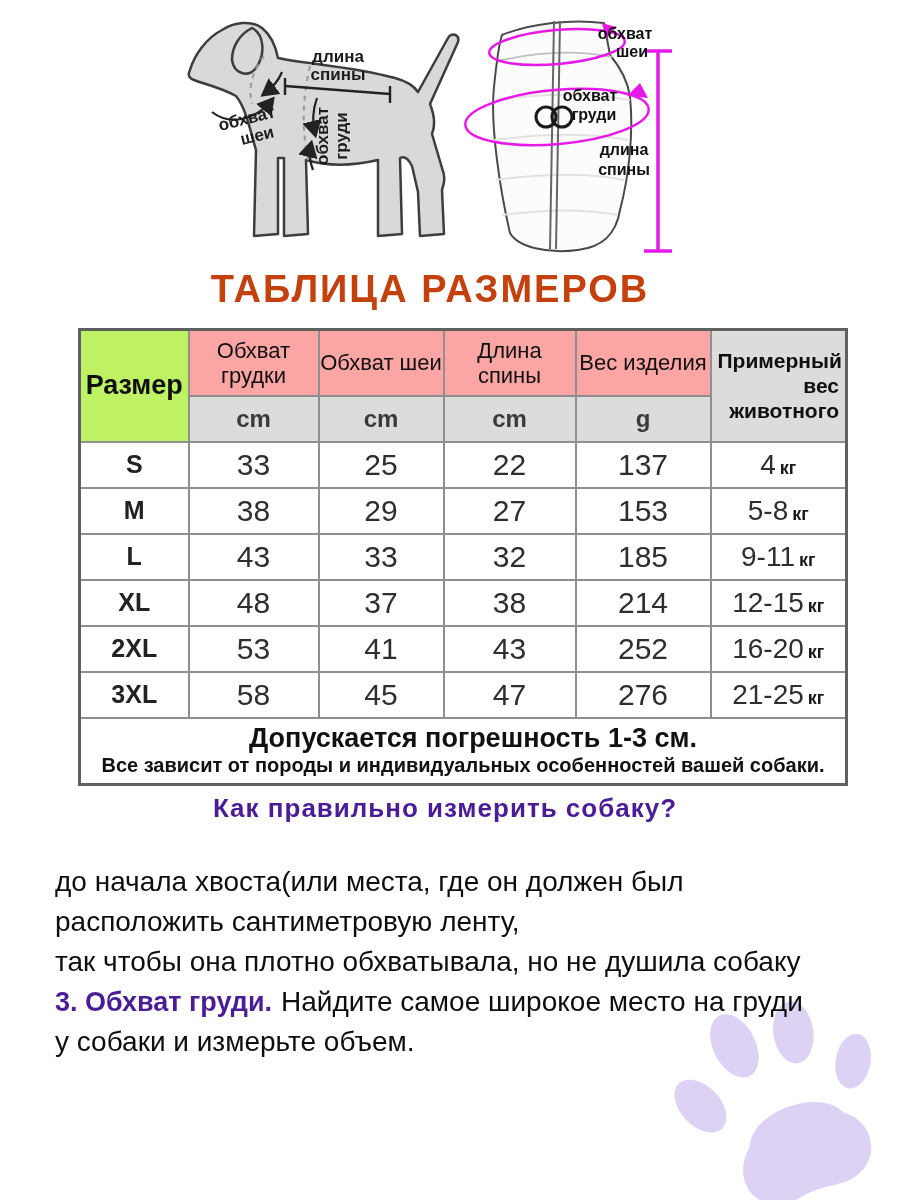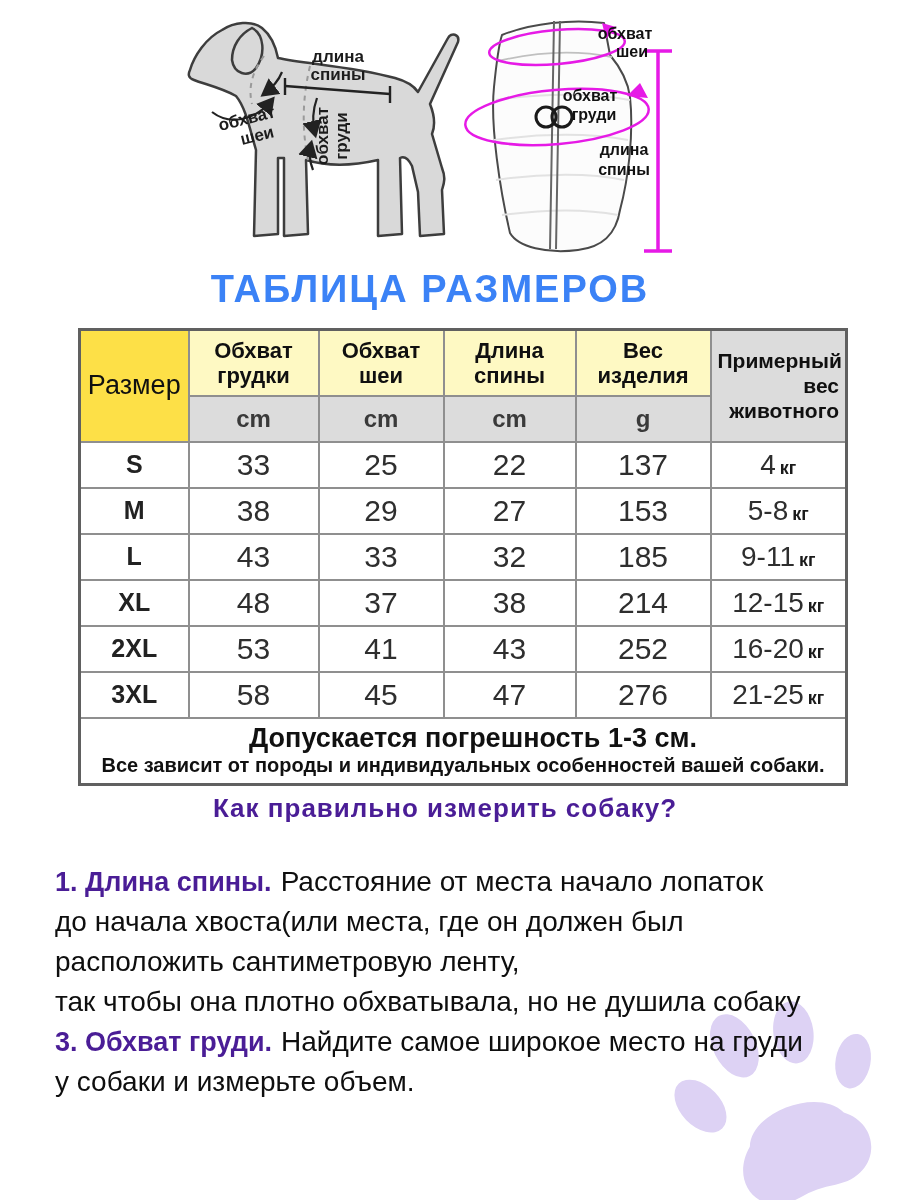--- a/index.html
+++ b/index.html
@@ -6,31 +6,31 @@
   .canvas{position:relative;width:900px;height:1200px;background:#ffffff;overflow:hidden;
           font-family:"Liberation Sans",sans-serif;}
 
   
   .dog-svg{position:absolute;left:160px;top:8px;}
   .vest-svg{position:absolute;left:462px;top:5px;}
   svg text{font-family:"Liberation Sans",sans-serif;}
 
   
   .table-title{position:absolute;left:0;top:268px;width:860px;text-align:center;
-    font-size:38px;font-weight:bold;color:#3b82f6;letter-spacing:2px;}
+    font-size:38px;font-weight:bold;color:#c2410c;letter-spacing:2px;}
   .howto-title{position:absolute;left:0;top:793px;width:890px;text-align:center;
     font-size:26px;font-weight:bold;color:#4a1d96;letter-spacing:1px;}
 
   
   .size-table{position:absolute;left:78px;top:328px;border-collapse:collapse;
     table-layout:fixed;width:767px;}
   .size-table th,.size-table td{border:2px solid #8f8f8f;text-align:center;vertical-align:middle;padding:0;}
   .size-table{border:3px solid #606060;}
-  .size-table .hdr{background:#fef9c3;font-weight:bold;font-size:22px;line-height:25px;color:#101010;}
-  .size-table .hdr-size{background:#fde047;font-weight:normal;font-size:27px;color:#101010;}
+  .size-table .hdr{background:#fca5a5;font-weight:normal;font-size:22px;line-height:25px;color:#101010;}
+  .size-table .hdr-size{background:#bef264;font-weight:bold;font-size:27px;color:#101010;}
   .size-table .hdr-animal{background:#dcdcdc;font-weight:bold;font-size:21px;line-height:25px;color:#101010;padding:0 6px;text-align:right;}
   .size-table .unit{background:#dcdcdc;font-weight:bold;font-size:24px;color:#3a3a3a;height:44px;}
   .size-table .h1{height:66px;}
   .size-table .brow{height:46px;}
   .size-table .szcell{font-size:25px;font-weight:600;color:#222;}
   .size-table .num{font-size:30px;font-weight:400;color:#2e2e2e;}
   .size-table .animal-val{font-size:28px;font-weight:400;color:#2e2e2e;}
   .size-table .kg{font-size:18px;font-weight:bold;color:#1a1a1a;margin-left:4px;}
   .size-table .notes{height:64px;font-weight:bold;color:#111;}
   .size-table .notes .n1{font-size:27px;line-height:28px;padding-left:20px;}
@@ -220,21 +220,20 @@
       <ellipse cx="126" cy="44" rx="16" ry="25" transform="rotate(12 126 44)"></ellipse>
       <ellipse cx="163" cy="82" rx="14" ry="22" transform="rotate(30 163 82)"></ellipse>
       <path d="M 62,118 C 72,92 130,92 142,118 C 168,138 152,176 116,170
                C 106,168 96,168 86,170 C 50,176 36,140 62,118 Z"></path>
     </g>
   </svg>
 
   <div class="howto-title">Как правильно измерить собаку?</div>
 
   <div class="howto">
-    <div class="howto-line"><span class="hl-label">1. Длина спины.</span><span>Расстояние от места начало лопаток</span></div>
     <div class="howto-line"><span class="hl-label"></span><span>до начала хвоста(или места, где он должен был</span></div>
     <div class="howto-line"><span class="hl-label"></span><span>расположить сантиметровую ленту,</span></div>
     <div class="howto-line"><span class="hl-label"></span><span>так чтобы она плотно обхватывала, но не душила собаку</span></div>
     <div class="howto-line"><span class="hl-label">3. Обхват груди.</span><span>Найдите самое широкое место на груди</span></div>
     <div class="howto-line"><span class="hl-label"></span><span>у собаки и измерьте объем.</span></div>
   </div>
 
 </div>
 
 </body></html>

